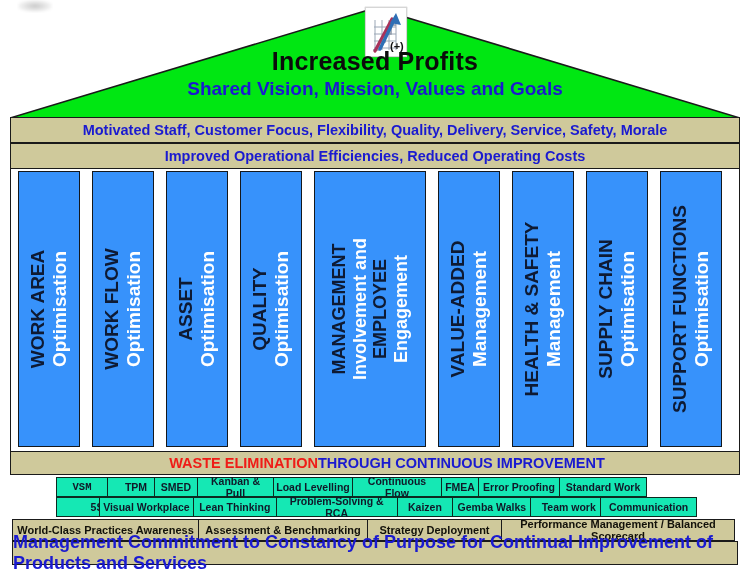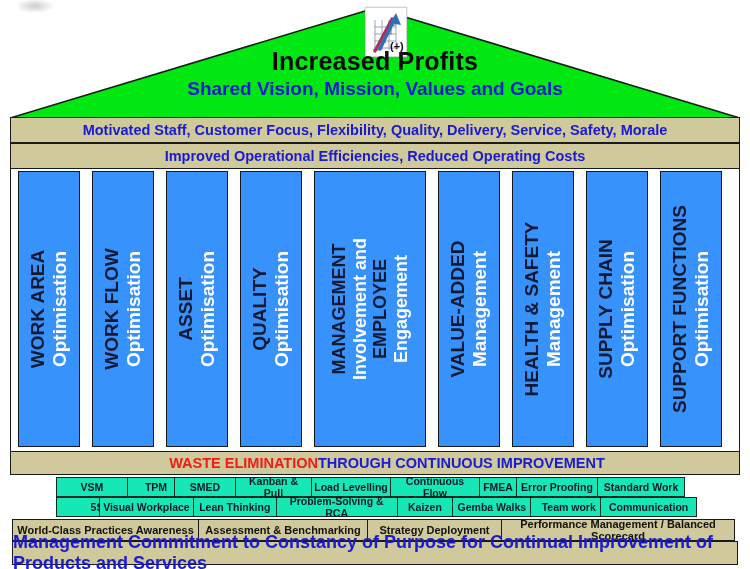--- a/index.html
+++ b/index.html
@@ -173,23 +173,23 @@
         </div>
       </div>
     </div>
 
   <div class="waste">
     <span class="red">WASTE ELIMINATION</span>
       <span class="blue"> THROUGH CONTINUOUS IMPROVEMENT</span>
   </div>
 
   <div class="toolrow trow1" id="trow1">
-      <div class="tool" style="width: 72px;">VSM</div>
+      <div class="tool" style="width: 52px; font-family: Liberation Mono, monospace;">VSM</div>
       <div class="tool" style="width: 48px; padding-left: 12px;">TPM</div>
-      <div class="tool" style="width: 62px;">SMED</div>
+      <div class="tool" style="width: 44px;">SMED</div>
       <div class="tool" style="width: 77px;">Kanban &amp; Pull</div>
       <div class="tool" style="width: 80px;">Load Levelling</div>
       <div class="tool" style="width: 90px;">Continuous Flow</div>
       <div class="tool" style="width: 38px;">FMEA</div>
       <div class="tool" style="width: 82px;">Error Proofing</div>
       <div class="tool" style="width: 88px;">Standard Work</div>
     </div>
   <div class="toolrow trow2" id="trow2">
       <div class="tool" style="width: 42px; padding-left: 40px;">5S</div>
       <div class="tool" style="width: 95px;">Visual Workplace</div>

